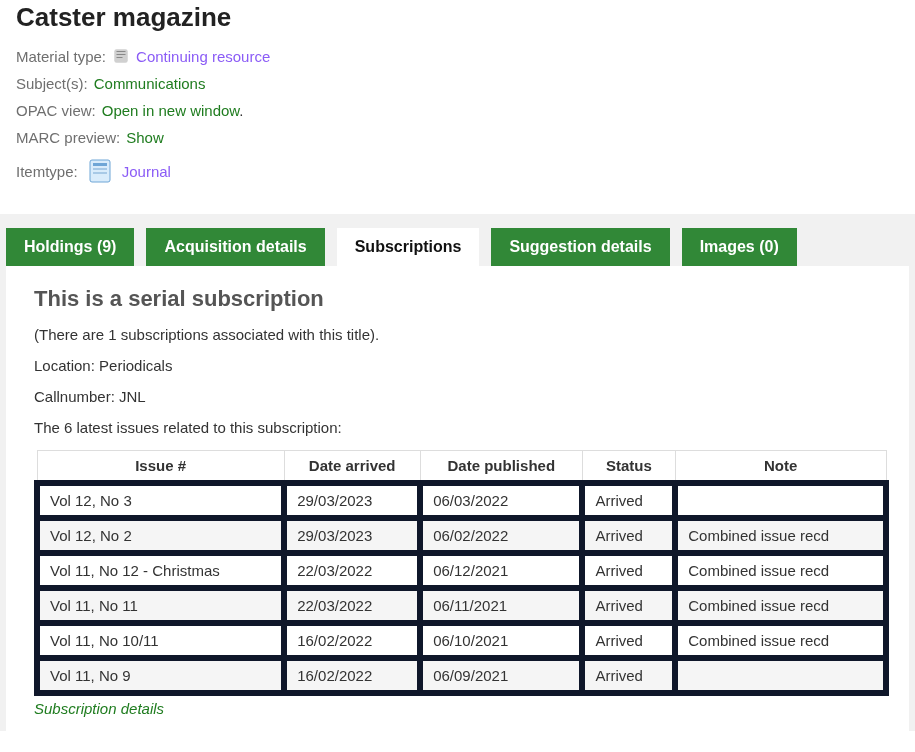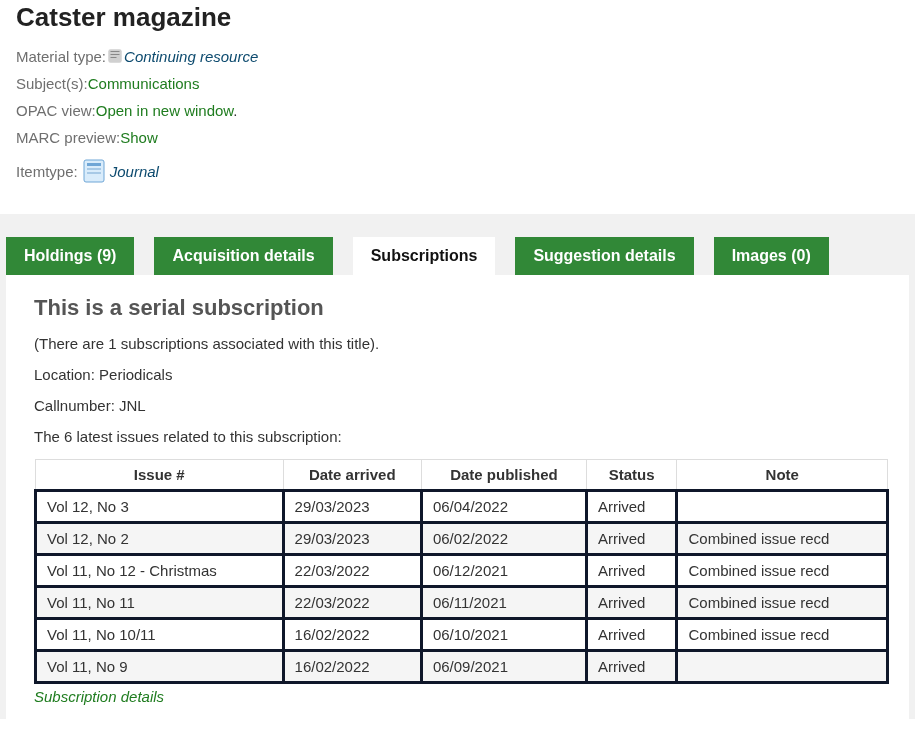--- a/index.html
+++ b/index.html
@@ -18,42 +18,42 @@
     font-weight: 700;
     color: #222;
     margin: 2px 0 14px 0;
   }
   .meta-line {
     color: #6f6f6f;
     margin: 0 0 10px 0;
     font-size: 15px;
     display: flex;
     align-items: center;
-  }
-  .meta-value-dark { color: #0c4a6e; font-style: italic; }
+    gap: 6px;
+  }
+  .meta-value-dark { color: #8b5cf6; }
   .link-green {
     color: #1f7c1f;
     text-decoration: none;
     cursor: pointer;
   }
   .punct { color: #333; }
   .material-icon, .journal-icon {
     display: inline-flex;
     align-items: center;
     justify-content: center;
   }
   .tabbar-wrap {
     background: #f1f1f1;
     padding: 14px 6px 0 6px;
   }
   .tabbar {
     display: flex;
-    gap: 20px;
+    gap: 12px;
     flex-wrap: wrap;
-    margin-top: 9px;
   }
   .tab {
     background: #318837;
     color: #fff;
     font-weight: 700;
     font-size: 16px;
     padding: 10px 18px;
     cursor: pointer;
     border: none;
   }
@@ -83,21 +83,21 @@
   th {
     font-weight: 700;
     text-align: center;
     padding: 6px 10px;
     border: 1px solid #ddd;
     color: #333;
     background: #fff;
   }
   td {
     padding: 6px 10px;
-    border: 3px solid #0f172a;
+    border: 6px solid #0f172a;
     text-align: left;
     color: #333;
   }
   tbody tr:nth-child(even) { background: #f5f5f5; }
   .bottom-link {
     margin-top: 4px;
     font-style: italic;
   }
 </style>
 </head>
@@ -171,21 +171,21 @@
           <th>Date arrived</th>
           <th>Date published</th>
           <th>Status</th>
           <th>Note</th>
         </tr>
       </thead>
       <tbody id="issues-body">
           <tr>
             <td>Vol 12, No 3</td>
             <td>29/03/2023</td>
-            <td>06/04/2022</td>
+            <td>06/03/2022</td>
             <td>Arrived</td>
             <td></td>
           </tr>
           <tr>
             <td>Vol 12, No 2</td>
             <td>29/03/2023</td>
             <td>06/02/2022</td>
             <td>Arrived</td>
             <td>Combined issue recd</td>
           </tr>

